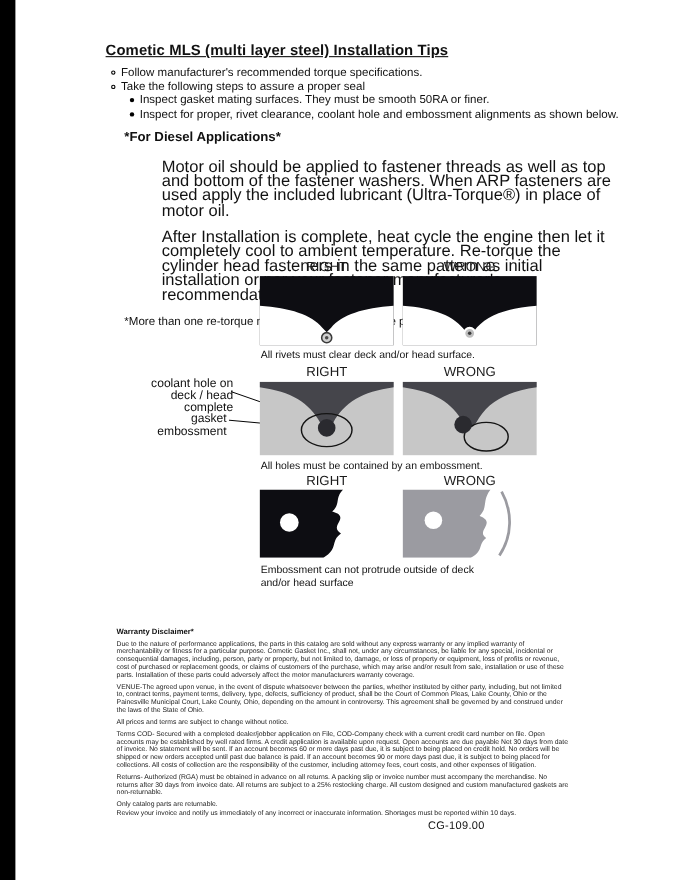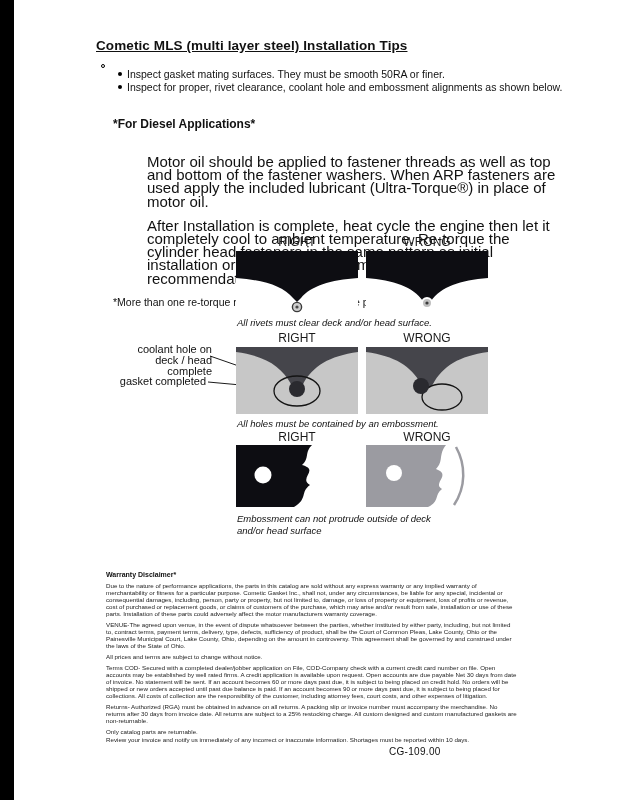--- a/index.html
+++ b/index.html
@@ -13,30 +13,30 @@
   
   .header-block { position:absolute; left:96px; top:38px; width:470px; }
   .title { font-size:13.5px; font-weight:bold; text-decoration:underline; margin-bottom:7px; letter-spacing:0.1px; }
   .tip { display:flex; font-size:10.5px; line-height:12.6px; margin-left:5px; }
   .tip.sub { margin-left:22px;text-align:center; }
   .ob { flex:0 0 auto; width:4px; height:4px; border:1px solid #000; border-radius:50%; margin:4px 5px 0 0; }
   .fb { flex:0 0 auto; width:4px; height:4px; background:#000; border-radius:50%; margin:4px 5px 0 0; }
 
   
   .diesel-block { position:absolute; left:113px; top:117px; width:452px; }
-  .diesel-heading { font-size:12px; font-weight:bold; margin-bottom:24px; }
+  .diesel-heading { font-size:12px; font-weight:bold; margin-bottom:14px; }
   .diesel-block p { font-size:15px; line-height:13.2px; margin-bottom:11px;margin-left:34px; }
   .diesel-note { font-size:10.5px; }
 
   
   .figures { position:absolute; left:0; top:4px; width:592px; height:800px; pointer-events:none; }
   .fig-label { position:absolute; width:122px; text-align:center; font-size:12px; color:#1a1a1a; }
   .fig-panel { position:absolute; width:122px; }
   .fig-panel svg { display:block; }
-  .fig-caption { position:absolute; font-size:9.5px; color:#111; line-height:11.5px;font-style:italic; }
+  .fig-caption { position:absolute; font-size:9.5px; color:#111; line-height:11.5px; }
   .side-label { position:absolute; width:96px; text-align:right; font-size:11px; line-height:11px; color:#111; }
 
   
   .warranty { position:absolute; left:106px; top:571px; width:412px; }
   .warranty-heading { font-size:7px; font-weight:bold; margin-bottom:4px; }
   .warranty p { font-size:6.2px; line-height:7px; margin-bottom:4px; color:#222; }
   .warranty p.tight { margin-bottom:1px; }
 
   .footer-code { position:absolute; left:389px; top:746px; font-size:10px; letter-spacing:0.3px; color:#111; }
 </style>
@@ -44,20 +44,25 @@
 <body>
 
 <div class="page">
   <div class="left-bar"></div>
 
   <div class="header-block">
     <div class="title">Cometic MLS (multi layer steel) Installation Tips</div>
     <div>
       <div class="tip">
           <span class="ob"></span>
+          <span>Follow manufacturer's recommended torque specifications.</span>
+        </div>
+      <div class="tip">
+          <span class="ob"></span>
+          <span>Take the following steps to assure a proper seal</span>
         </div>
       <div class="tip sub">
           <span class="fb"></span>
           <span>Inspect gasket mating surfaces.  They must be smooth 50RA or finer.</span>
         </div>
       <div class="tip sub">
           <span class="fb"></span>
           <span>Inspect for proper, rivet clearance, coolant hole and embossment alignments as shown below.</span>
         </div>
     </div>
@@ -92,21 +97,21 @@
     </div>
     <div class="fig-caption" style="left:237px; top:313px;">All rivets must clear deck and/or head surface.</div>
 
     <div class="fig-label" style="left:236px; top:327px;">RIGHT</div>
     <div class="fig-label" style="left:366px; top:327px;">WRONG</div>
 
     <div class="side-label" style="left:116px; top:340px;">
       <div>coolant hole on</div>
       <div>deck / head complete</div>
     </div>
-    <div class="side-label" style="left:110px; top:372px;">gasket completed</div>
+    <div class="side-label" style="left:110px; top:372px;">gasket embossment</div>
 
     <svg style="position:absolute; left:208px; top:346px;" width="96" height="44" viewBox="0 0 96 44">
       <line x1="2" y1="6" x2="88" y2="36" stroke="#000" stroke-width="0.9"></line>
       <line x1="0" y1="32" x2="66" y2="38" stroke="#000" stroke-width="0.9"></line>
     </svg>
 
     <div class="fig-panel" style="left:236px; top:343px;">
       <svg width="122" height="67" viewBox="0 0 122 67">
         <rect width="122" height="67" fill="#c7c7c7"></rect>
         <path d="M0,0 H122 V5 C93,9 77,19 67,37 C64,43 58,43 55,37 C45,19 29,9 0,5 Z" fill="#45454b"></path>

